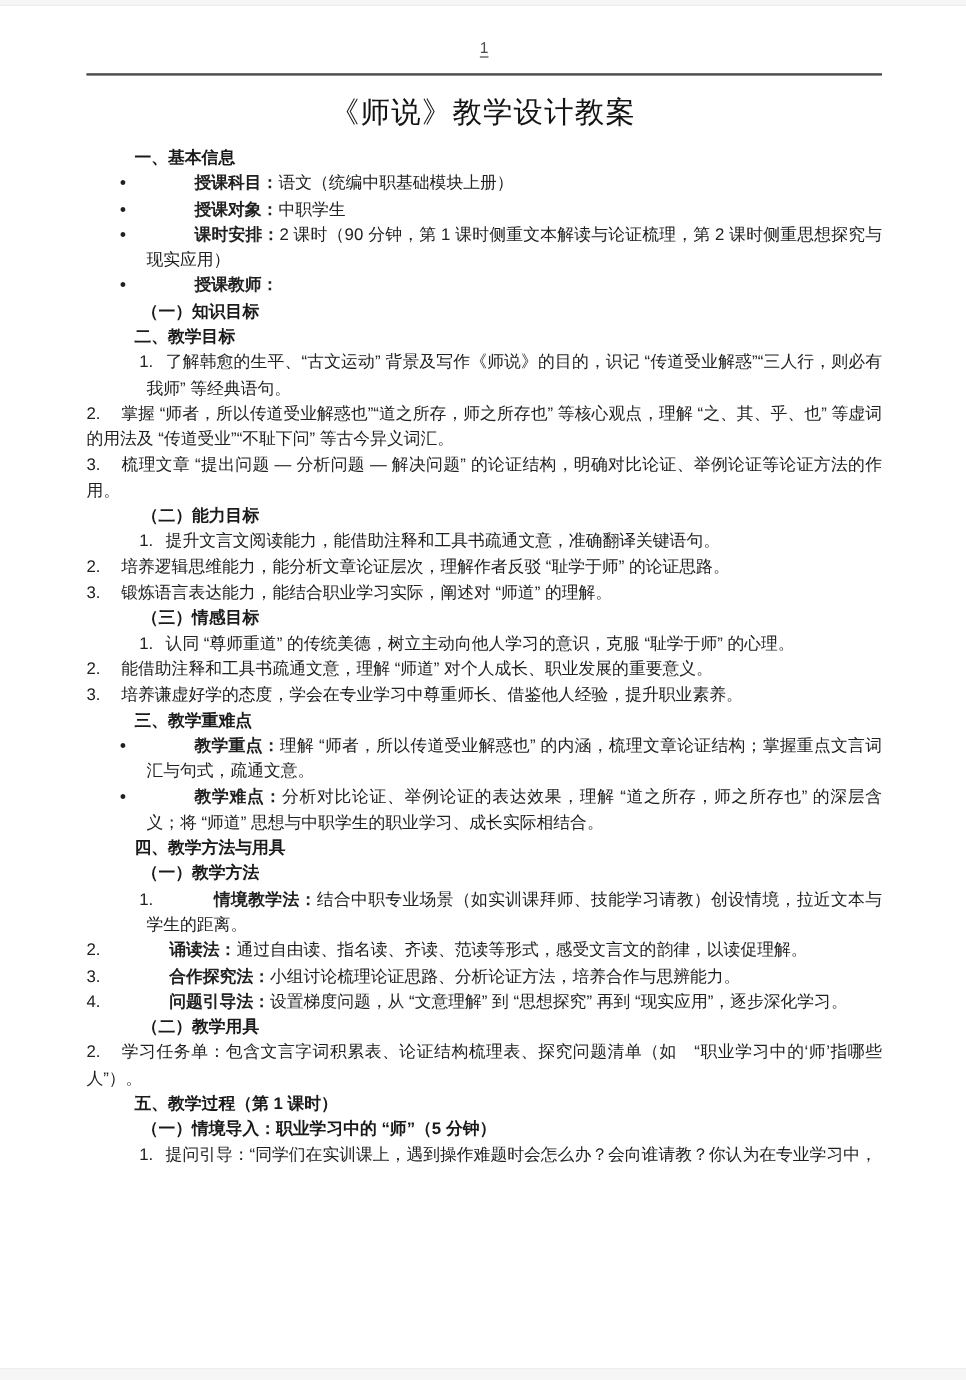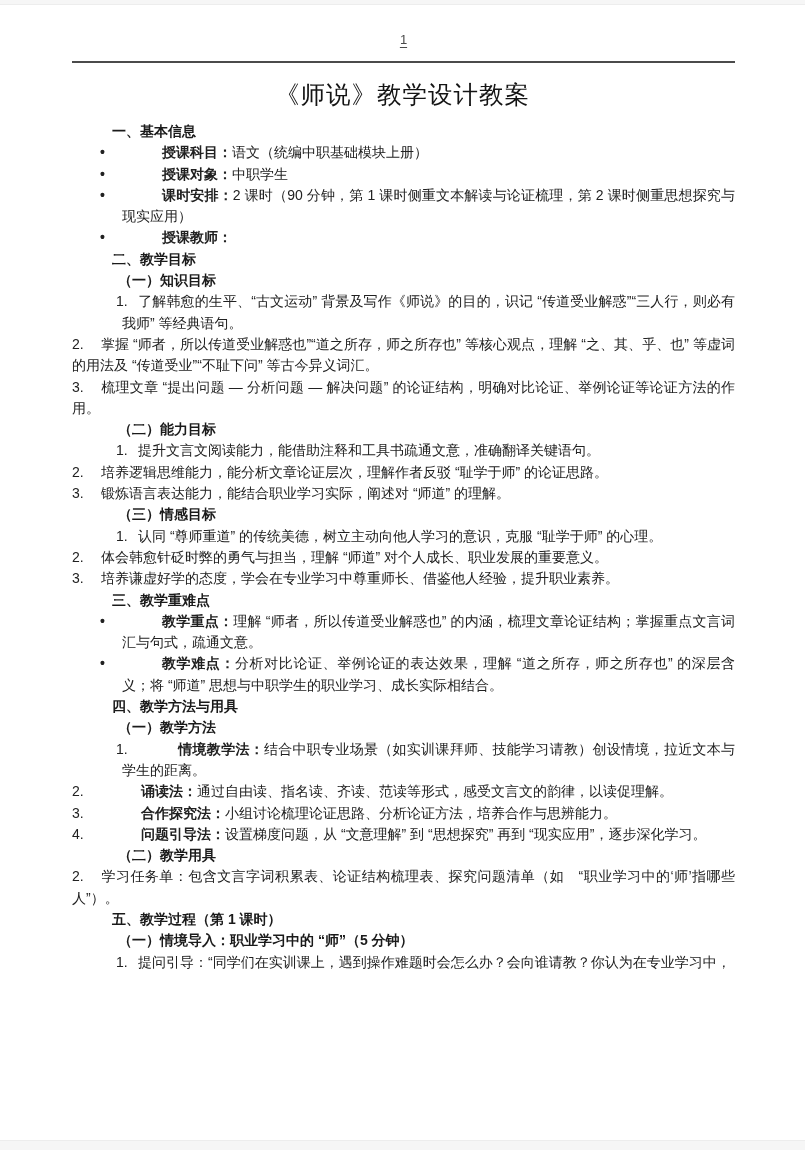--- a/index.html
+++ b/index.html
@@ -43,32 +43,32 @@
   </div>
 
   <div class="doc-title">《师说》教学设计教案</div>
 
   <div class="doc-content">
       <div class="blk h1"><span class="b">一、基本信息</span></div>
       <div class="blk bullet"><span class="dot">•</span><span class="b">授课科目：</span><span>语文（统编中职基础模块上册）</span></div>
       <div class="blk bullet"><span class="dot">•</span><span class="b">授课对象：</span><span>中职学生</span></div>
       <div class="blk bullet"><span class="dot">•</span><span class="b">课时安排：</span><span>2 课时（90 分钟，第 1 课时侧重文本解读与论证梳理，第 2 课时侧重思想探究与现实应用）</span></div>
       <div class="blk bullet"><span class="dot">•</span><span class="b">授课教师：</span></div>
+      <div class="blk h2"><span class="b">（一）知识目标</span></div>
       <div class="blk h1"><span class="b">二、教学目标</span></div>
-      <div class="blk h2"><span class="b">（一）知识目标</span></div>
       <div class="blk num1"><span class="marker">1.</span><span>了解韩愈的生平、“古文运动” 背景及写作《师说》的目的，识记 “传道受业解惑”“三人行，则必有我师” 等经典语句。</span></div>
       <div class="blk numflush"><span class="marker">2.</span><span>掌握 “师者，所以传道受业解惑也”“道之所存，师之所存也” 等核心观点，理解 “之、其、乎、也” 等虚词的用法及 “传道受业”“不耻下问” 等古今异义词汇。</span></div>
       <div class="blk numflush"><span class="marker">3.</span><span>梳理文章 “提出问题 — 分析问题 — 解决问题” 的论证结构，明确对比论证、举例论证等论证方法的作用。</span></div>
       <div class="blk h2"><span class="b">（二）能力目标</span></div>
       <div class="blk num1"><span class="marker">1.</span><span>提升文言文阅读能力，能借助注释和工具书疏通文意，准确翻译关键语句。</span></div>
       <div class="blk numflush"><span class="marker">2.</span><span>培养逻辑思维能力，能分析文章论证层次，理解作者反驳 “耻学于师” 的论证思路。</span></div>
       <div class="blk numflush"><span class="marker">3.</span><span>锻炼语言表达能力，能结合职业学习实际，阐述对 “师道” 的理解。</span></div>
       <div class="blk h2"><span class="b">（三）情感目标</span></div>
       <div class="blk num1"><span class="marker">1.</span><span>认同 “尊师重道” 的传统美德，树立主动向他人学习的意识，克服 “耻学于师” 的心理。</span></div>
-      <div class="blk numflush"><span class="marker">2.</span><span>体会韩愈针砭时弊的勇气与担当，理解 “师道” 对个人成长、职业发展的重要意义。</span></div>
+      <div class="blk numflush"><span class="marker">2.</span><span>能借助注释和工具书疏通文意，理解 “师道” 对个人成长、职业发展的重要意义。</span></div>
       <div class="blk numflush"><span class="marker">3.</span><span>培养谦虚好学的态度，学会在专业学习中尊重师长、借鉴他人经验，提升职业素养。</span></div>
       <div class="blk h1"><span class="b">三、教学重难点</span></div>
       <div class="blk bullet"><span class="dot">•</span><span class="b">教学重点：</span><span>理解 “师者，所以传道受业解惑也” 的内涵，梳理文章论证结构；掌握重点文言词汇与句式，疏通文意。</span></div>
       <div class="blk bullet"><span class="dot">•</span><span class="b">教学难点：</span><span>分析对比论证、举例论证的表达效果，理解 “道之所存，师之所存也” 的深层含义；将 “师道” 思想与中职学生的职业学习、成长实际相结合。</span></div>
       <div class="blk h1"><span class="b">四、教学方法与用具</span></div>
       <div class="blk h2"><span class="b">（一）教学方法</span></div>
       <div class="blk num1"><span class="marker">1.</span><span class="b">情境教学法：</span><span>结合中职专业场景（如实训课拜师、技能学习请教）创设情境，拉近文本与学生的距离。</span></div>
       <div class="blk numflush"><span class="marker">2.</span><span class="b">诵读法：</span><span>通过自由读、指名读、齐读、范读等形式，感受文言文的韵律，以读促理解。</span></div>
       <div class="blk numflush"><span class="marker">3.</span><span class="b">合作探究法：</span><span>小组讨论梳理论证思路、分析论证方法，培养合作与思辨能力。</span></div>
       <div class="blk numflush"><span class="marker">4.</span><span class="b">问题引导法：</span><span>设置梯度问题，从 “文意理解” 到 “思想探究” 再到 “现实应用”，逐步深化学习。</span></div>

